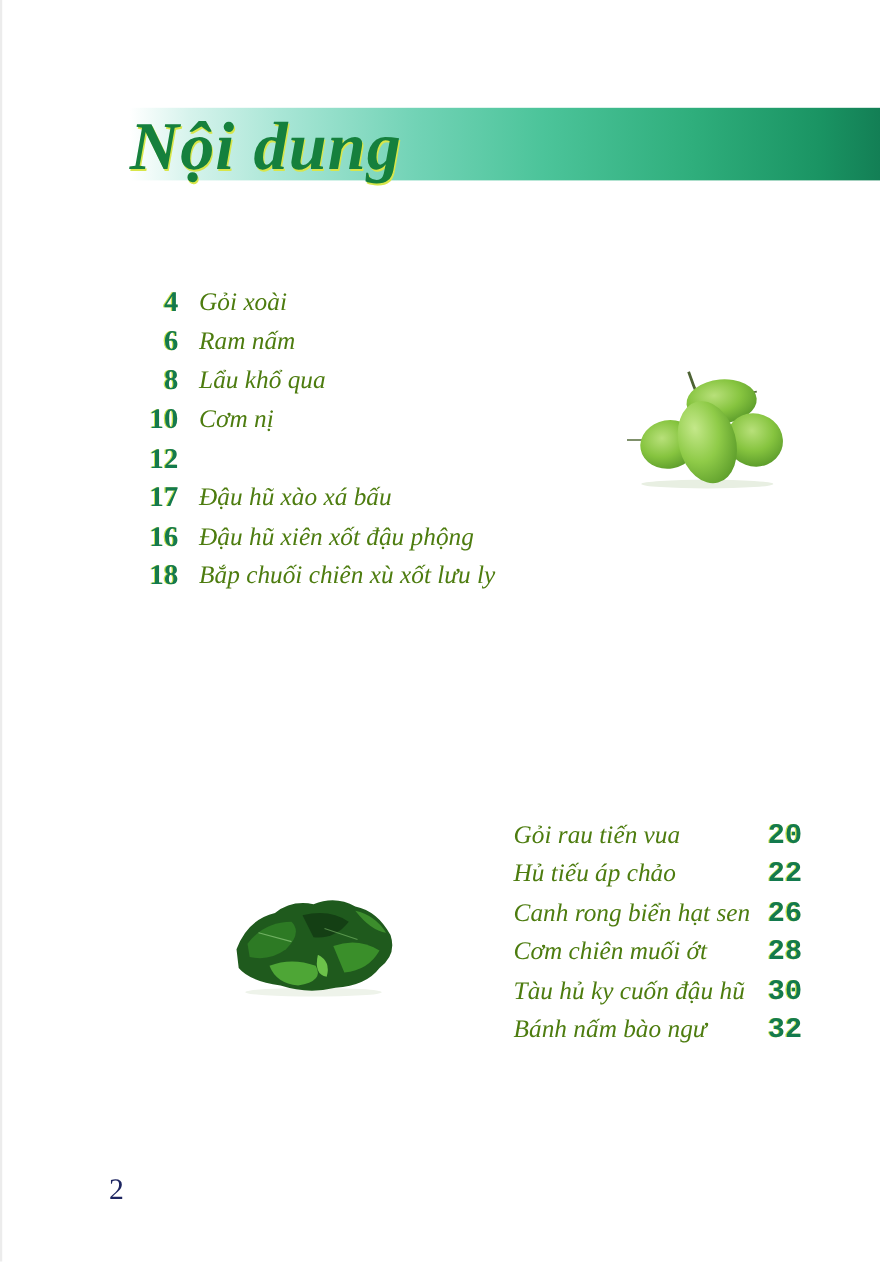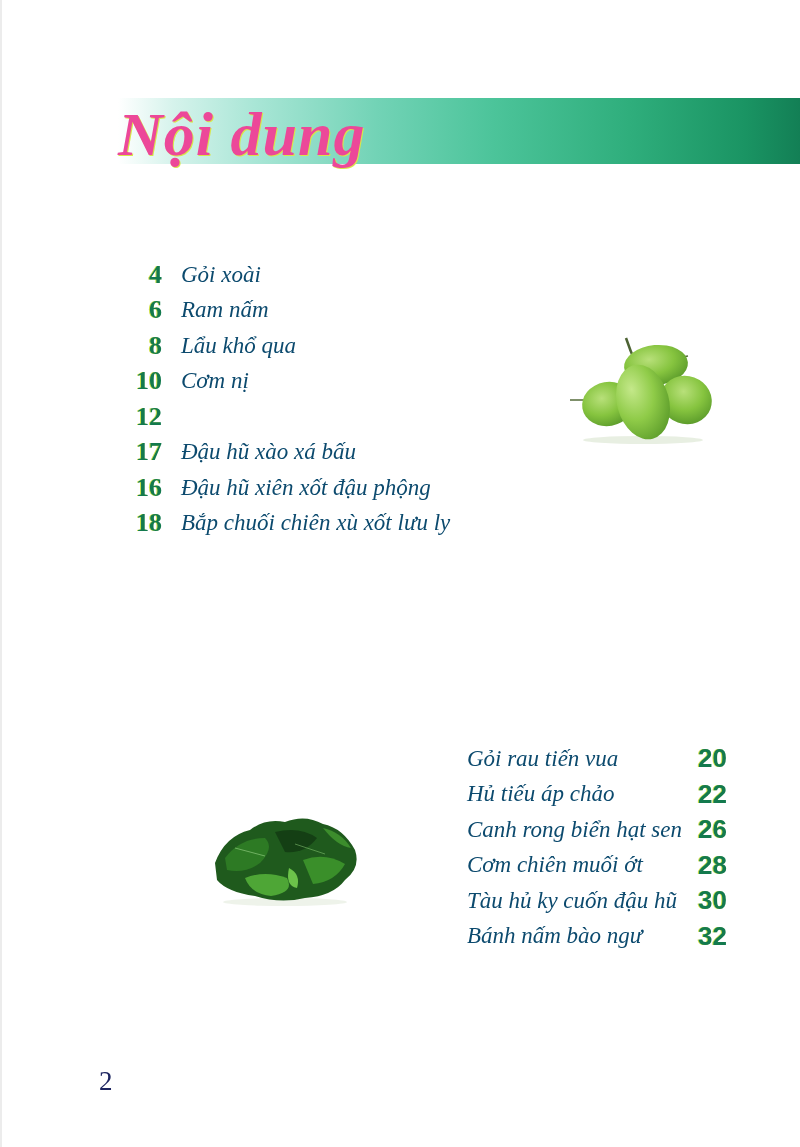--- a/index.html
+++ b/index.html
@@ -38,21 +38,21 @@
     }
     .title {
       position: absolute;
       left: 118px;
       top: 96px;
       font-family: "Liberation Serif", serif;
       font-style: italic;
       font-weight: bold;
       font-size: 62px;
       line-height: 76px;
-      color: #ec4899;
+      color: #15803d;
       letter-spacing: 1px;
       text-shadow: 1px 1px 0 #d8e64a;
     }
     .toc-left {
       position: absolute;
       left: 120px;
       top: 257px;
     }
     .toc-row {
       height: 35.5px;
@@ -67,35 +67,35 @@
       font-family: "Liberation Serif", serif;
       font-weight: bold;
       font-size: 26px;
       color: #137a4e;
       text-shadow: -1px 0 0 #cfe04a;
     }
     .toc-left .lbl, .toc-right .lbl {
       font-family: "Liberation Serif", serif;
       font-style: italic;
       font-size: 23px;
-      color: #0c4a6e;
+      color: #4d7c0f;
     }
     .toc-right {
       position: absolute;
       right: 62px;
       top: 741px;
     }
     .toc-right .toc-row {
       justify-content: space-between;
     }
     .toc-right .num {
       width: 40px;
       text-align: left;
       margin-left: 16px;
-      font-family: Liberation Sans, sans-serif;
+      font-family: Liberation Mono, monospace;
       font-weight: bold;
       font-size: 26px;
       color: #137a4e;
       text-shadow: -1px 0 0 #cfe04a;
     }
     .mango {
       position: absolute;
       left: 568px;
       top: 330px;
       width: 150px;

